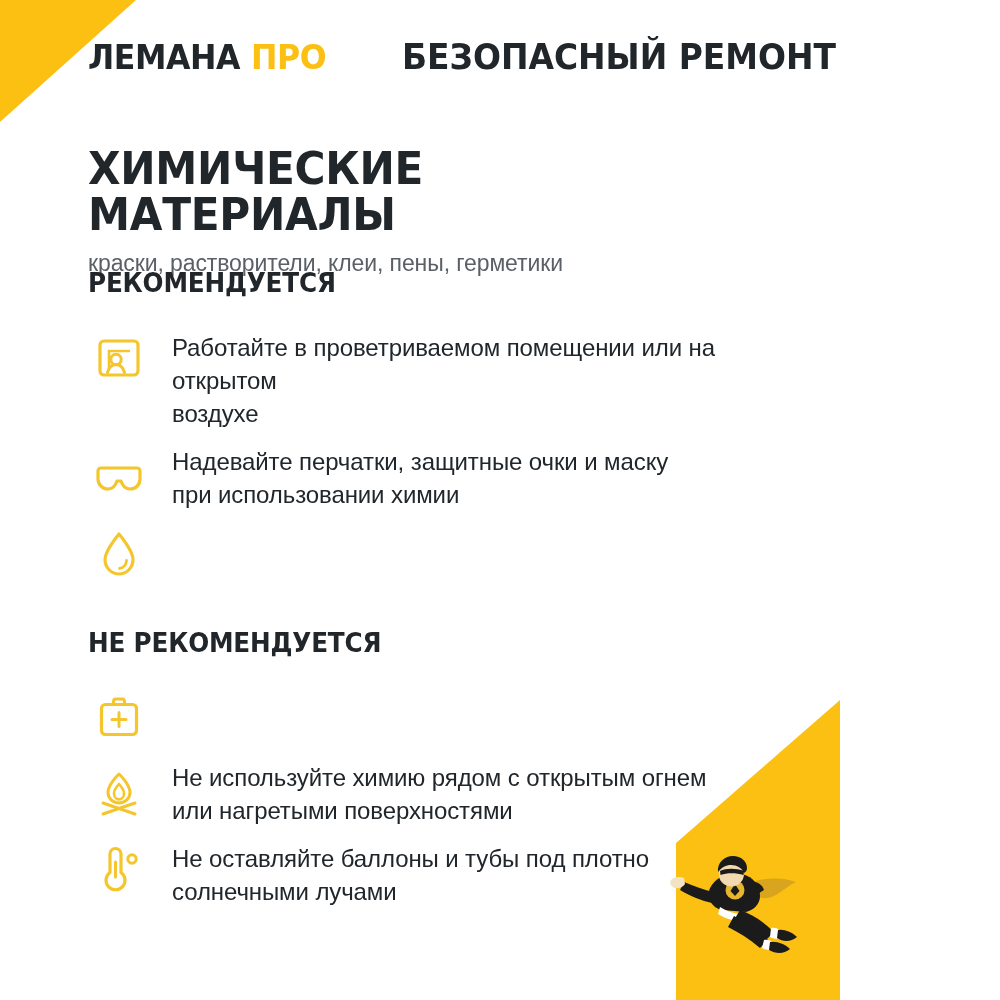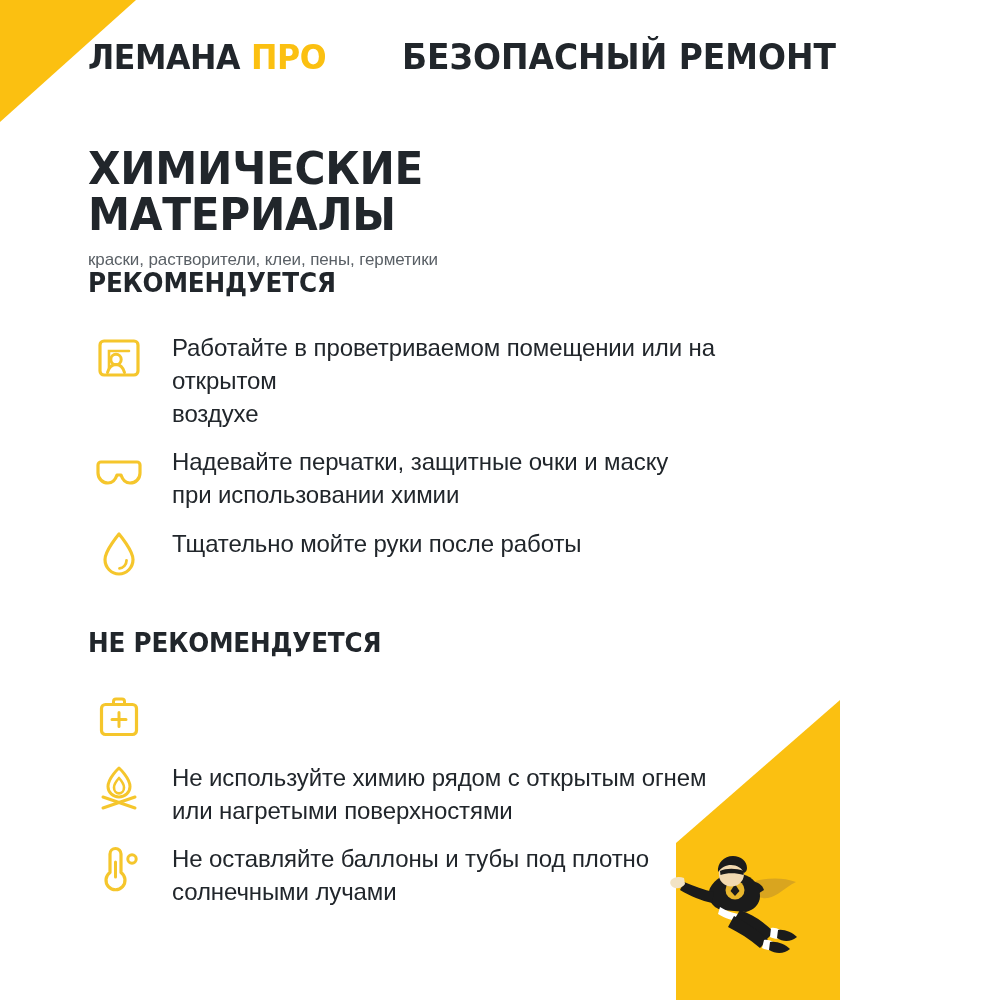--- a/index.html
+++ b/index.html
@@ -83,21 +83,21 @@
     font-weight: 700;
     color: #21262B;
     line-height: 1.04;
     margin: 0;
     letter-spacing: -0.3px;
     transform: scaleX(0.96);
     transform-origin: left center;
   }
   .page-subtitle {
     font-family: "Liberation Sans", sans-serif;
-    font-size: 17px;
+    font-size: 23px;
     font-weight: 400;
     color: #5A6066;
     margin: 12px 0 16px 0;
     line-height: 1.2;
     letter-spacing: -0.1px;
   }
 
   
   .section {
     position: absolute;
@@ -142,21 +142,21 @@
     font-weight: 400;
     color: #21262B;
     line-height: 1.38;
     padding-top: 3px;
     letter-spacing: -0.1px;
     white-space: pre-line;
   }
 
   
   .items .item:nth-child(1) { margin-bottom: 12px; }
-  .items .item:nth-child(2) { margin-bottom: 12px; }
+  .items .item:nth-child(2) { margin-bottom: 12px; align-items: center; }
   .items .item:nth-child(3) { margin-bottom: 12px; }
   .items .item:nth-child(4) { margin-bottom: 0; }
 
   
   .mascot {
     position: absolute;
     right: 20px;
     bottom: 42px;
     width: 170px;
     height: 120px;
@@ -211,21 +211,20 @@
       </div>
 
 
       <div class="item">
         <span class="item-icon">
           <svg width="36" height="44" viewBox="0 0 36 44" fill="none">
             <path d="M18 2 C18 2 4 18.5 4 27.5 C4 35.5 10.3 42 18 42 C25.7 42 32 35.5 32 27.5 C32 18.5 18 2 18 2 Z" stroke="#F5C62C" stroke-width="3.2" stroke-linejoin="round"></path>
             <path d="M25.5 28.5 c0 4.2-3.2 7.5-7 7.8" stroke="#F5C62C" stroke-width="2.8" fill="none" stroke-linecap="round"></path>
           </svg>
         </span>
-        <span class="item-text">Тщательно мойте руки после работы</span>
       </div>
 
     </div>
   </div>
 
   <div class="section section-warn">
     <h2 class="section-heading">НЕ РЕКОМЕНДУЕТСЯ</h2>
     <div class="items">
 
       <div class="item">

